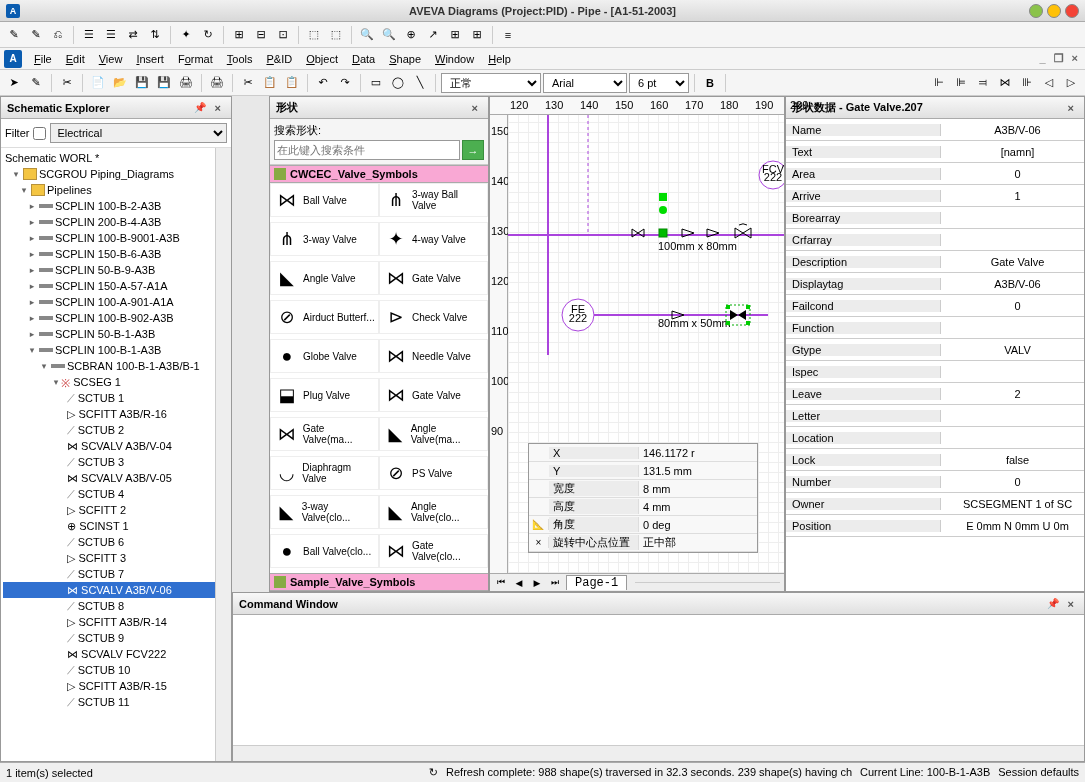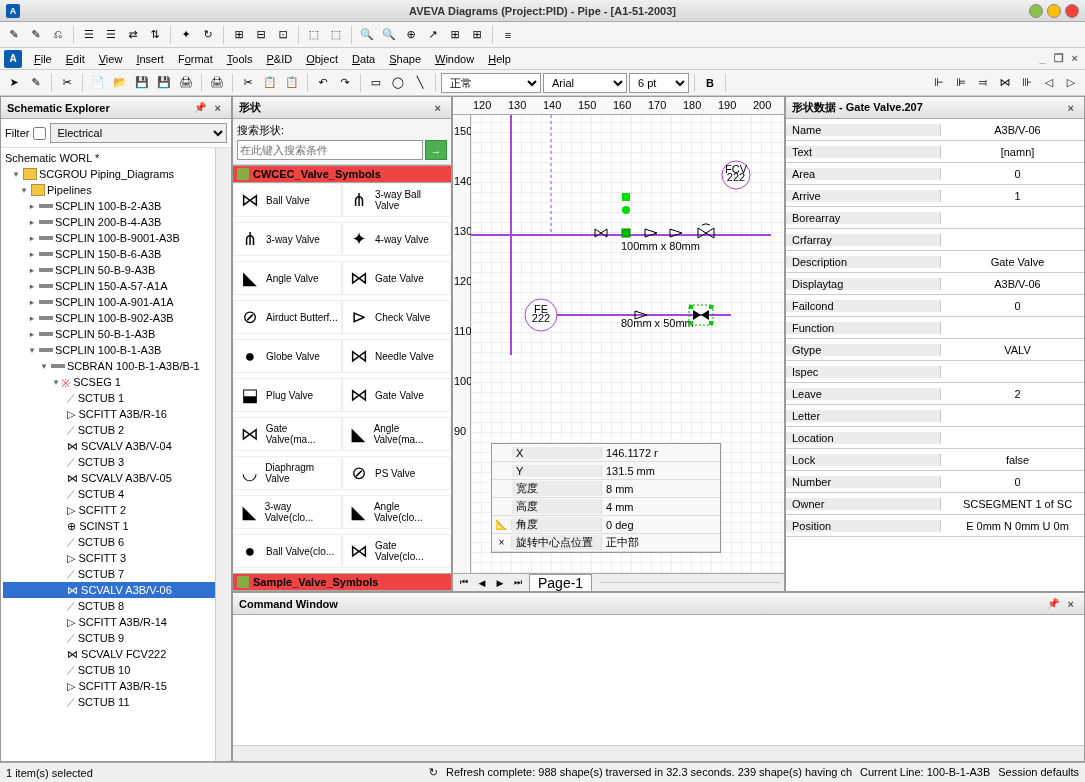--- a/index.html
+++ b/index.html
@@ -31,43 +31,43 @@
 .filter-row input[type=text], .filter-row select { flex: 1; border: 1px solid #999; height: 20px; padding: 0 2px; }
 .tree { flex: 1; overflow: auto; padding: 2px; background: white; position: relative; }
 .tree-scroll { position: absolute; right: 0; top: 0; bottom: 0; width: 16px; background: #eee; border-left: 1px solid #ccc; }
 .tree-item { display: flex; align-items: center; height: 16px; padding-left: 2px; white-space: nowrap; cursor: pointer; }
 .tree-item.selected { background: #3070d0; color: white; }
 .tree-toggle { width: 10px; text-align: center; color: #666; font-size: 9px; }
 .tree-icon { width: 14px; height: 12px; margin: 0 2px; display: inline-block; }
 .ti-folder { background: #f4c542; border: 1px solid #b8923a; }
 .ti-pipe { background: #888; height: 4px; }
 .center-col { flex: 1; display: flex; flex-direction: column; }
-.center-top { display: flex; flex: 1; overflow: hidden; }
+.center-top { display: flex; flex: 1; overflow: hidden; margin-left: 37px; }
 .shapes-panel { width: 220px; border: 1px solid #999; background: white; display: flex; flex-direction: column; }
 .shapes-search { padding: 4px; border-bottom: 1px solid #ccc; background: #f5f5f5; }
 .shapes-search label { display: block; margin-bottom: 2px; }
 .shapes-search-row { display: flex; gap: 2px; }
 .shapes-search-row input { flex: 1; border: 1px solid #999; height: 20px; padding: 0 2px; }
 .shapes-search-row button { width: 22px; height: 20px; background: #4caf50; border: 1px solid #388e3c; color: white; cursor: pointer; }
-.shapes-cat { background: #ef4444; border-top: 1px solid #aaa; border-bottom: 1px solid #aaa; padding: 2px 4px; font-weight: bold; display: flex; align-items: center; }
+.shapes-cat { background: #f9a8d4; border-top: 1px solid #aaa; border-bottom: 1px solid #aaa; padding: 2px 4px; font-weight: bold; display: flex; align-items: center; }
 .shapes-cat .cat-icon { width: 12px; height: 12px; background: #8a4; margin-right: 4px; }
 .shapes-grid { flex: 1; overflow: auto; display: grid; grid-template-columns: 1fr 1fr; }
 .shape-cell { border: 1px solid #eee; padding: 2px; display: flex; align-items: center; height: 34px; cursor: pointer; }
 .shape-ic { width: 28px; height: 28px; display: flex; align-items: center; justify-content: center; margin-right: 2px; }
 .shape-lbl { font-size: 10px; line-height: 11px; }
 .canvas-panel { flex: 1; border: 1px solid #999; background: white; display: flex; flex-direction: column; position: relative; }
 .ruler-h { height: 18px; background: #f8f8f8; border-bottom: 1px solid #aaa; display: flex; font-size: 9px; position: relative; }
 .ruler-h span { position: absolute; top: 2px; }
 .ruler-v { width: 18px; background: #f8f8f8; border-right: 1px solid #aaa; position: relative; font-size: 9px; }
 .ruler-v span { position: absolute; left: 1px; writing-mode: horizontal-tb; }
 .canvas-body { flex: 1; display: flex; overflow: hidden; }
 .canvas-draw { flex: 1; background-image: repeating-linear-gradient(0deg,#eee,#eee 1px,transparent 1px,transparent 10px),repeating-linear-gradient(90deg,#eee,#eee 1px,transparent 1px,transparent 10px); position: relative; overflow: hidden; }
 .canvas-tabs { height: 18px; background: #eee; border-top: 1px solid #aaa; display: flex; align-items: center; padding: 0 4px; gap: 4px; }
 .canvas-tabs .nav-btn { width: 14px; text-align: center; cursor: pointer; font-size: 9px; }
-.canvas-tabs .tab { padding: 0 8px; background: white; border: 1px solid #999; border-bottom: none; font-size: 14px; }
+.canvas-tabs .tab { padding: 0 8px; background: white; border: 1px solid #999; border-bottom: none; font-size: 12px; font-family: Liberation Mono, monospace; }
 .size-pos-panel { position: absolute; bottom: 20px; left: 20px; width: 230px; background: #f8f8f8; border: 1px solid #999; }
 .sp-row { display: flex; border-bottom: 1px solid #ddd; height: 18px; align-items: center; }
 .sp-row .sp-ic { width: 20px; text-align: center; border-right: 1px solid #ddd; font-size: 10px; }
 .sp-row .sp-lbl { width: 90px; padding-left: 4px; border-right: 1px solid #ddd; background: #ececec; }
 .sp-row .sp-val { flex: 1; padding-left: 4px; }
 .right-panel { width: 300px; border: 1px solid #999; background: white; display: flex; flex-direction: column; }
 .prop-grid { flex: 1; overflow: auto; }
 .prop-row { display: flex; border-bottom: 1px solid #ccc; height: 22px; align-items: center; }
 .prop-row .pname { width: 155px; padding-left: 6px; background: #ececec; border-right: 1px solid #ccc; }
 .prop-row .pval { flex: 1; padding-left: 10px; text-align: center; }

